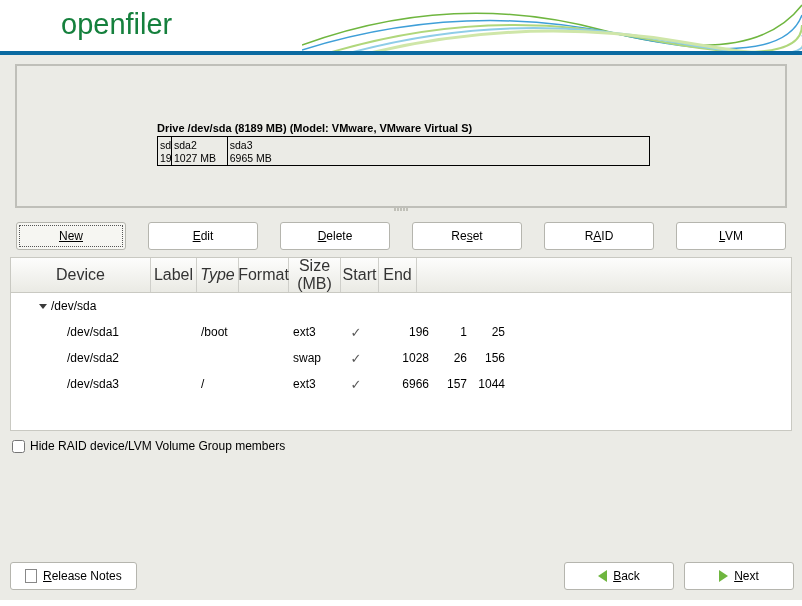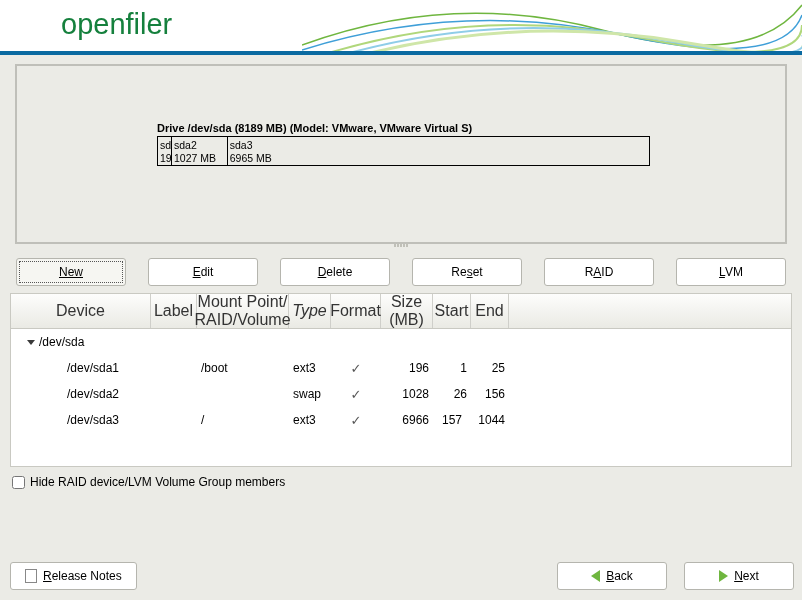--- a/index.html
+++ b/index.html
@@ -1,21 +1,21 @@
 <!DOCTYPE html>
 <html><head>
 <meta charset="utf-8">
 <style>
   * { box-sizing: border-box; margin: 0; padding: 0; }
   body { font-family: "Lucida Grande", "Segoe UI", Arial, sans-serif; font-size: 12px; background: #fff; width: 802px; height: 606px; overflow: hidden; position: relative; }
   .banner { height: 55px; width: 100%; background: #fff; position: relative; border-bottom: 4px solid #0a6aa1; overflow: hidden; }
   .banner svg.bg { position: absolute; right: 0; top: 0; height: 55px; width: 500px; }
   .logo { position: absolute; left: 18px; top: 8px; font-family: "Trebuchet MS", Arial, sans-serif; font-size: 29px; color: #15803d; font-weight: 500; letter-spacing: 0px; margin-left: 43px; }
   .content { background: #ebebe6; width: 100%; height: 545px; padding: 4px; position: relative; }
-  .drive-panel-outer { border: 2px solid #bfbfb9; width: 772px; margin: 5px auto 0 auto; height: 180px; background: #ebebe6; padding: 6px; position: relative; }
+  .drive-panel-outer { border: 2px solid #bfbfb9; width: 772px; margin: 5px auto 0 auto; height: 144px; background: #ebebe6; padding: 6px; position: relative; }
   .drive-panel-inner { position: absolute; left: 140px; top: 56px; width: 500px; }
   .drive-title { font-weight: bold; font-size: 11px; margin-bottom: 2px; }
   .drive-bar { border: 1px solid #000; width: 493px; height: 30px; display: flex; font-size: 10.5px; }
   .drive-seg { border-right: 1px solid #000; padding: 2px 2px; line-height: 1.2; white-space: nowrap; overflow: hidden; }
   .drive-seg:last-child { border-right: none; }
   .btn-row { display: flex; gap: 10px; margin: 10px 6px 0 6px; }
   .btn-cell { flex: 1; display: flex; justify-content: center; }
   .pbtn { min-width: 110px; height: 28px; background: #fff; border: 1px solid #b5b5ae; border-radius: 3px; font-size: 12px; display: inline-flex; align-items: center; justify-content: center; cursor: default; padding: 0 14px; gap: 6px; }
   .pbtn.focused { outline: 1px dotted #555; outline-offset: -4px; background: #f6f6f2; }
   .pbtn u { }
@@ -24,21 +24,21 @@
   .th { border-right: 1px solid #cfcfca; height: 100%; display: flex; align-items: center; justify-content: center; text-align: center; padding: 0 4px; line-height: 1.1; }
   .th:last-child { border-right: none; flex: 1; }
   .tbody { background: #fff; border-left: 1px solid #c9c9c2; border-right: 1px solid #c9c9c2; border-bottom: 1px solid #c9c9c2; height: 138px; }
   .trow { display: flex; align-items: center; height: 26px; }
   .td { font-size: 12px; padding: 0 4px; }
   .tri { display: inline-block; width: 0; height: 0; border-left: 4px solid transparent; border-right: 4px solid transparent; border-top: 5px solid #3a3a3a; margin-right: 4px; vertical-align: middle; }
   .check { color: #555; font-size: 13px; }
   .opt-row { margin: 8px 8px 0 8px; font-size: 12px; display: flex; align-items: center; gap: 5px; }
   .opt-row input[type=checkbox] { width: 13px; height: 13px; }
   .footer { position: absolute; bottom: 10px; left: 10px; right: 8px; display: flex; justify-content: space-between; align-items: center; }
-  .footer-right { display: flex; gap: 17px; }
+  .footer-right { display: flex; gap: 10px; }
   .pbtn .arrow-left { width: 0; height: 0; border-top: 6px solid transparent; border-bottom: 6px solid transparent; border-right: 9px solid #6fb63f; }
   .pbtn .arrow-right { width: 0; height: 0; border-top: 6px solid transparent; border-bottom: 6px solid transparent; border-left: 9px solid #6fb63f; }
   .pbtn .doc-icon { width: 12px; height: 14px; border: 1px solid #888; background: #fff; position: relative; }
   .grip { width: 50px; height: 4px; margin: 0 auto; display:flex; justify-content:center; gap:1px; }
   .grip span { width:2px; height:3px; background:#c0c0b8; }
 </style>
 </head>
 <body>
 
 <div class="banner">
@@ -103,31 +103,30 @@
         <button class="pbtn">
           <span id="lvm-btn"><u>L</u>VM</span>
         </button>
       </div>
   </div>
 
   <div class="table-wrap">
     <div class="thead" id="thead">
         <div class="th" style="width: 140px;">Device</div>
         <div class="th" style="width: 46px;">Label</div>
-        <div class="th" style="width: 92px;">Mount Point/<br>RAID/Volume</div>
         <div class="th" style="width: 42px; font-style: italic;">Type</div>
         <div class="th" style="width: 50px;">Format</div>
         <div class="th" style="width: 52px;">Size<br>(MB)</div>
         <div class="th" style="width: 38px;">Start</div>
         <div class="th" style="width: 38px;">End</div>
         <div class="th"></div>
       </div>
     <div class="tbody" id="tbody">
         <div class="trow">
-          <div class="td" style="width: 140px; padding-left: 16px; text-align: left;"><span class="tri"></span>/dev/sda</div>
+          <div class="td" style="width: 140px; padding-left: 28px; text-align: left;"><span class="tri"></span>/dev/sda</div>
           <div class="td" style="width: 46px; text-align: left;"></div>
           <div class="td" style="width: 92px; text-align: left;"></div>
           <div class="td" style="width: 42px; text-align: left;"></div>
           <div class="td" style="width: 50px; text-align: center;"></div>
           <div class="td" style="width: 52px; text-align: right;"></div>
           <div class="td" style="width: 38px; text-align: right;"></div>
           <div class="td" style="width: 38px; text-align: right;"></div>
         </div>
         <div class="trow">
           <div class="td" style="width: 140px; padding-left: 56px; text-align: left;">/dev/sda1</div>
@@ -149,21 +148,21 @@
           <div class="td" style="width: 38px; text-align: right;">26</div>
           <div class="td" style="width: 38px; text-align: right;">156</div>
         </div>
         <div class="trow">
           <div class="td" style="width: 140px; padding-left: 56px; text-align: left;">/dev/sda3</div>
           <div class="td" style="width: 46px; text-align: left;"></div>
           <div class="td" style="width: 92px; text-align: left;">/</div>
           <div class="td" style="width: 42px; text-align: left;">ext3</div>
           <div class="td" style="width: 50px; text-align: center;"><span class="check">✓</span></div>
           <div class="td" style="width: 52px; text-align: right;">6966</div>
-          <div class="td" style="width: 38px; text-align: center;">157</div>
+          <div class="td" style="width: 38px; text-align: right;">157</div>
           <div class="td" style="width: 38px; text-align: right;">1044</div>
         </div>
       </div>
   </div>
 
   <div class="opt-row">
     <input type="checkbox" id="hidechk" style="">
     <label for="hidechk">Hide RAID device/LVM Volume Group members</label>
   </div>
 

